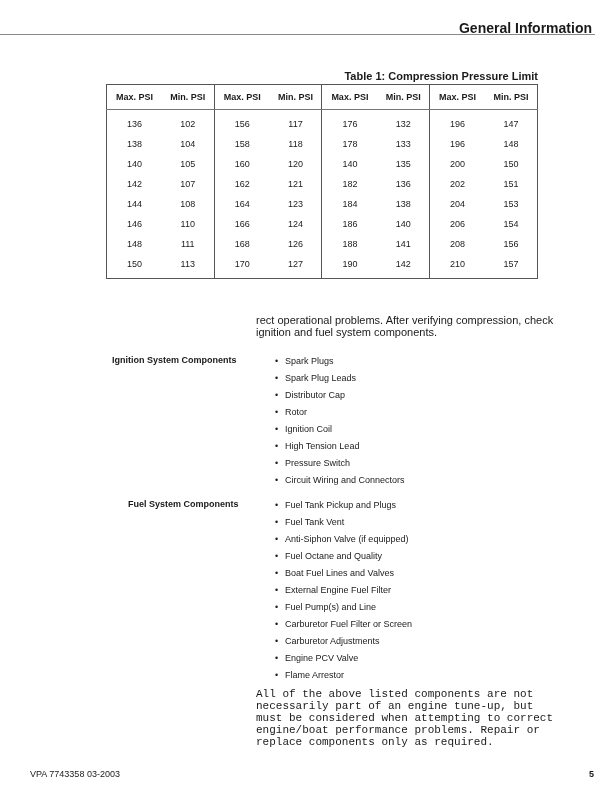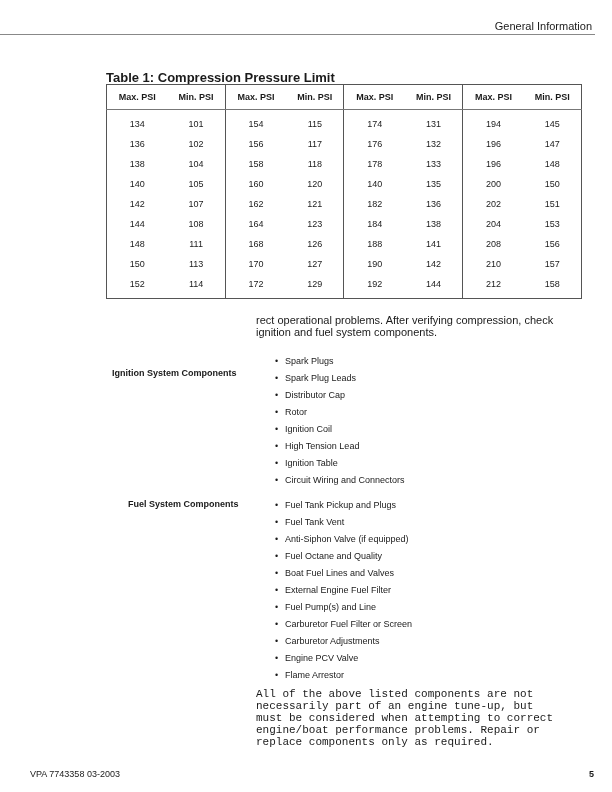--- a/index.html
+++ b/index.html
@@ -2,32 +2,32 @@
 <html><head>
   <meta charset="utf-8">
   <style>
     html, body { margin: 0; padding: 0; background: #ffffff; }
     body {
       width: 612px; height: 792px; position: relative; overflow: hidden;
       font-family: "Liberation Sans", sans-serif; color: #1a1a1a;
     }
     .header-title {
       position: absolute; right: 20px; top: 20px;
-      font-size: 11px; font-weight: normal; color: #1a1a1a;
+      font-size: 14px; font-weight: bold; color: #1a1a1a;
     }
     .header-rule {
       position: absolute; left: 0; top: 34px; width: 595px; height: 0;
       border-top: 1px solid #888;
     }
     .table-caption {
       position: absolute; left: 106px; width: 432px; top: 70px;
-      text-align: left; font-size: 13px; font-weight: bold;
+      text-align: right; font-size: 11px; font-weight: bold;
     }
     .psi-table {
-      position: absolute; left: 106px; top: 84px; width: 476px;
+      position: absolute; left: 106px; top: 84px; width: 432px;
       border-collapse: collapse; font-size: 9px;
       border: 1px solid #555;
     }
     .psi-table th {
       font-weight: bold; height: 24px; padding: 0;
       border-bottom: 1px solid #777; text-align: center;
     }
     .psi-table td {
       height: 20px; padding: 0; text-align: center; font-weight: normal;
     }
@@ -73,30 +73,20 @@
       <th>Min. PSI</th>
       <th class="grp">Max. PSI</th>
       <th>Min. PSI</th>
       <th class="grp">Max. PSI</th>
       <th>Min. PSI</th>
       <th class="grp">Max. PSI</th>
       <th>Min. PSI</th>
     </tr>
   </thead>
   <tbody id="table-body">
-      <tr>
-        <td>134</td>
-        <td>101</td>
-        <td class="grp">154</td>
-        <td>115</td>
-        <td class="grp">174</td>
-        <td>131</td>
-        <td class="grp">194</td>
-        <td>145</td>
-      </tr>
       <tr>
         <td>136</td>
         <td>102</td>
         <td class="grp">156</td>
         <td>117</td>
         <td class="grp">176</td>
         <td>132</td>
         <td class="grp">196</td>
         <td>147</td>
       </tr>
@@ -134,63 +124,63 @@
         <td>144</td>
         <td>108</td>
         <td class="grp">164</td>
         <td>123</td>
         <td class="grp">184</td>
         <td>138</td>
         <td class="grp">204</td>
         <td>153</td>
       </tr>
       <tr>
+        <td>146</td>
+        <td>110</td>
+        <td class="grp">166</td>
+        <td>124</td>
+        <td class="grp">186</td>
+        <td>140</td>
+        <td class="grp">206</td>
+        <td>154</td>
+      </tr>
+      <tr>
         <td>148</td>
         <td>111</td>
         <td class="grp">168</td>
         <td>126</td>
         <td class="grp">188</td>
         <td>141</td>
         <td class="grp">208</td>
         <td>156</td>
       </tr>
       <tr>
         <td>150</td>
         <td>113</td>
         <td class="grp">170</td>
         <td>127</td>
         <td class="grp">190</td>
         <td>142</td>
         <td class="grp">210</td>
         <td>157</td>
       </tr>
-      <tr>
-        <td>152</td>
-        <td>114</td>
-        <td class="grp">172</td>
-        <td>129</td>
-        <td class="grp">192</td>
-        <td>144</td>
-        <td class="grp">212</td>
-        <td>158</td>
-      </tr>
     </tbody>
 </table>
 
 <div class="body-text" style="top:314px;">rect operational problems. After verifying compression, check ignition and fuel system components.</div>
 
-<div class="section-label" style="top:368px;">Ignition System Components</div>
+<div class="section-label" style="top:355px;">Ignition System Components</div>
 <ul class="bullet-list" style="top:355px;" id="ignition-list">
     <li><span class="bullet">•</span><span>Spark Plugs</span></li>
     <li><span class="bullet">•</span><span>Spark Plug Leads</span></li>
     <li><span class="bullet">•</span><span>Distributor Cap</span></li>
     <li><span class="bullet">•</span><span>Rotor</span></li>
     <li><span class="bullet">•</span><span>Ignition Coil</span></li>
     <li><span class="bullet">•</span><span>High Tension Lead</span></li>
-    <li><span class="bullet">•</span><span>Ignition Table</span></li>
+    <li><span class="bullet">•</span><span>Pressure Switch</span></li>
     <li><span class="bullet">•</span><span>Circuit Wiring and Connectors</span></li>
   </ul>
 
 <div class="section-label" style="top:499px; left:128px;">Fuel System Components</div>
 <ul class="bullet-list" style="top:499px;" id="fuel-list">
     <li><span class="bullet">•</span><span>Fuel Tank Pickup and Plugs</span></li>
     <li><span class="bullet">•</span><span>Fuel Tank Vent</span></li>
     <li><span class="bullet">•</span><span>Anti-Siphon Valve (if equipped)</span></li>
     <li><span class="bullet">•</span><span>Fuel Octane and Quality</span></li>
     <li><span class="bullet">•</span><span>Boat Fuel Lines and Valves</span></li>

